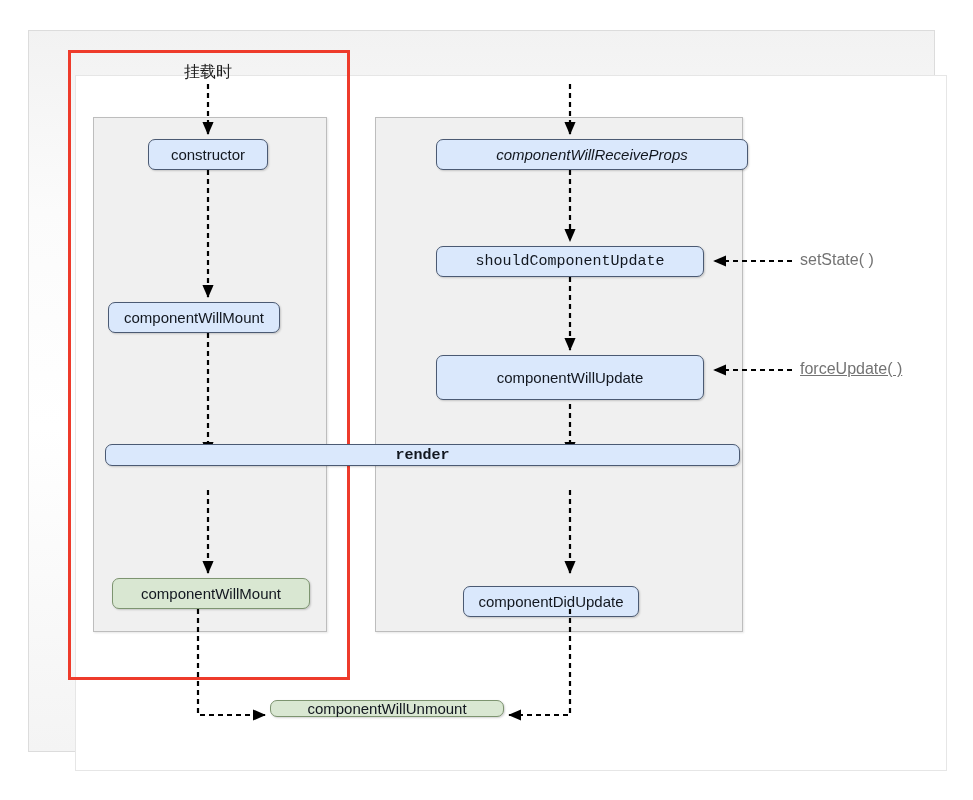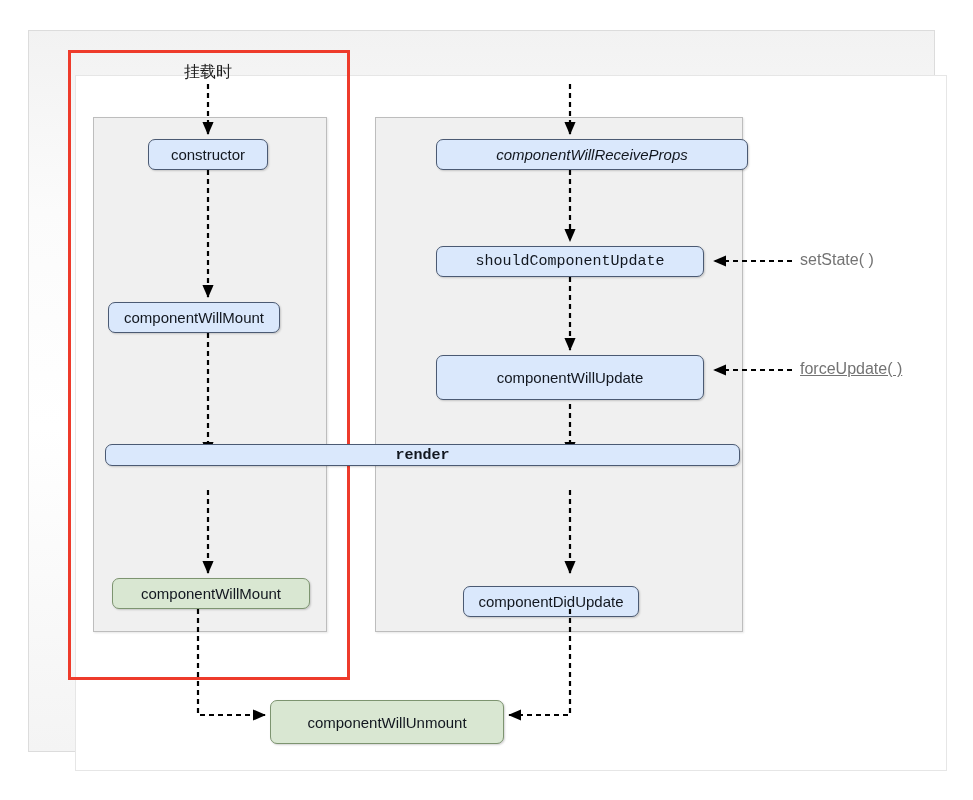--- a/index.html
+++ b/index.html
@@ -106,21 +106,21 @@
 
   
   .n-constructor        { left: 148px; top: 139px; width: 120px; height: 31px; }
   .n-willmount          { left: 108px; top: 302px; width: 172px; height: 31px; }
   .n-didmount           { left: 112px; top: 578px; width: 198px; height: 31px; }
   .n-willreceiveprops   { left: 436px; top: 139px; width: 312px; height: 31px; font-style: italic; }
   .n-shouldupdate       { left: 436px; top: 246px; width: 268px; height: 31px; font-family: Liberation Mono, monospace; }
   .n-willupdate         { left: 436px; top: 355px; width: 268px; height: 45px; }
   .n-didupdate          { left: 463px; top: 578px; width: 176px; height: 31px; margin-top: 8px; }
   .n-render             { left: 105px; top: 444px; width: 635px; height: 22px; font-family: Liberation Mono, monospace; }
-  .n-willunmount        { left: 270px; top: 700px; width: 234px; height: 44px; }
+  .n-willunmount        { left: 270px; top: 700px; width: 234px; height: 17px; }
 
   
   .side-label {
     position: absolute;
     font-size: 16px;
     color: #737373;
     white-space: nowrap;
     z-index: 5;
   }
   .lbl-setstate    { left: 800px; top: 251px; }

